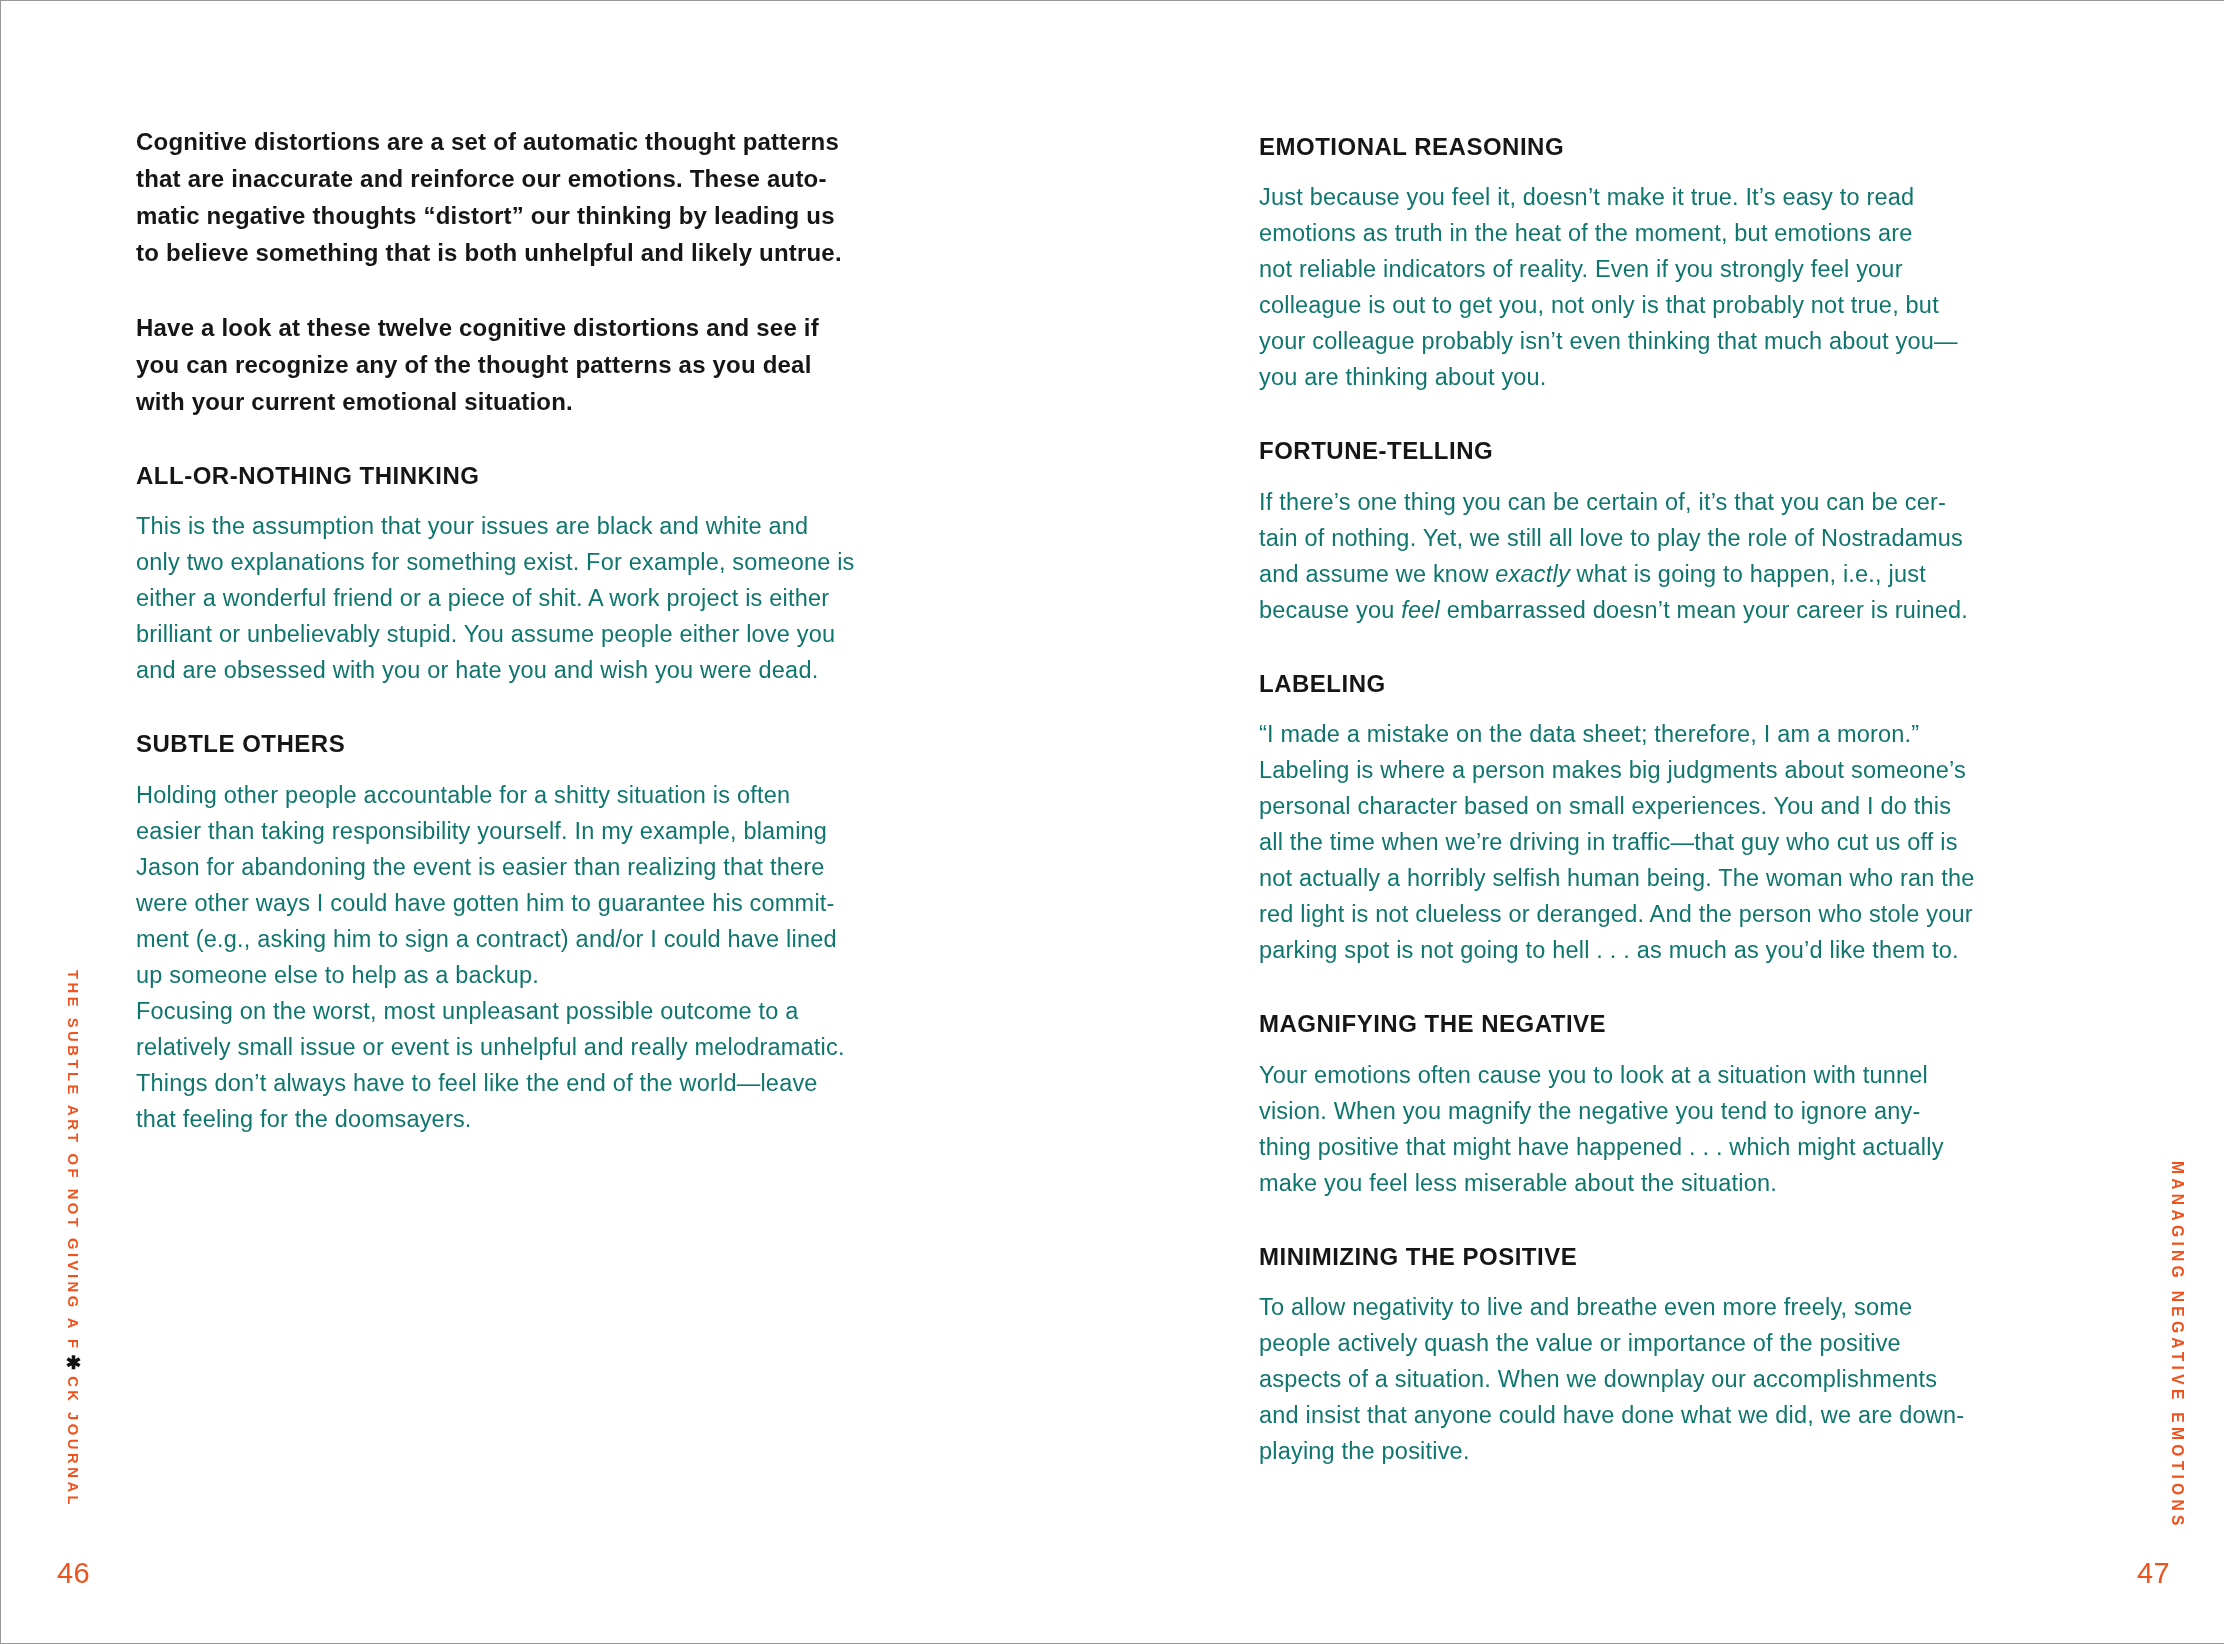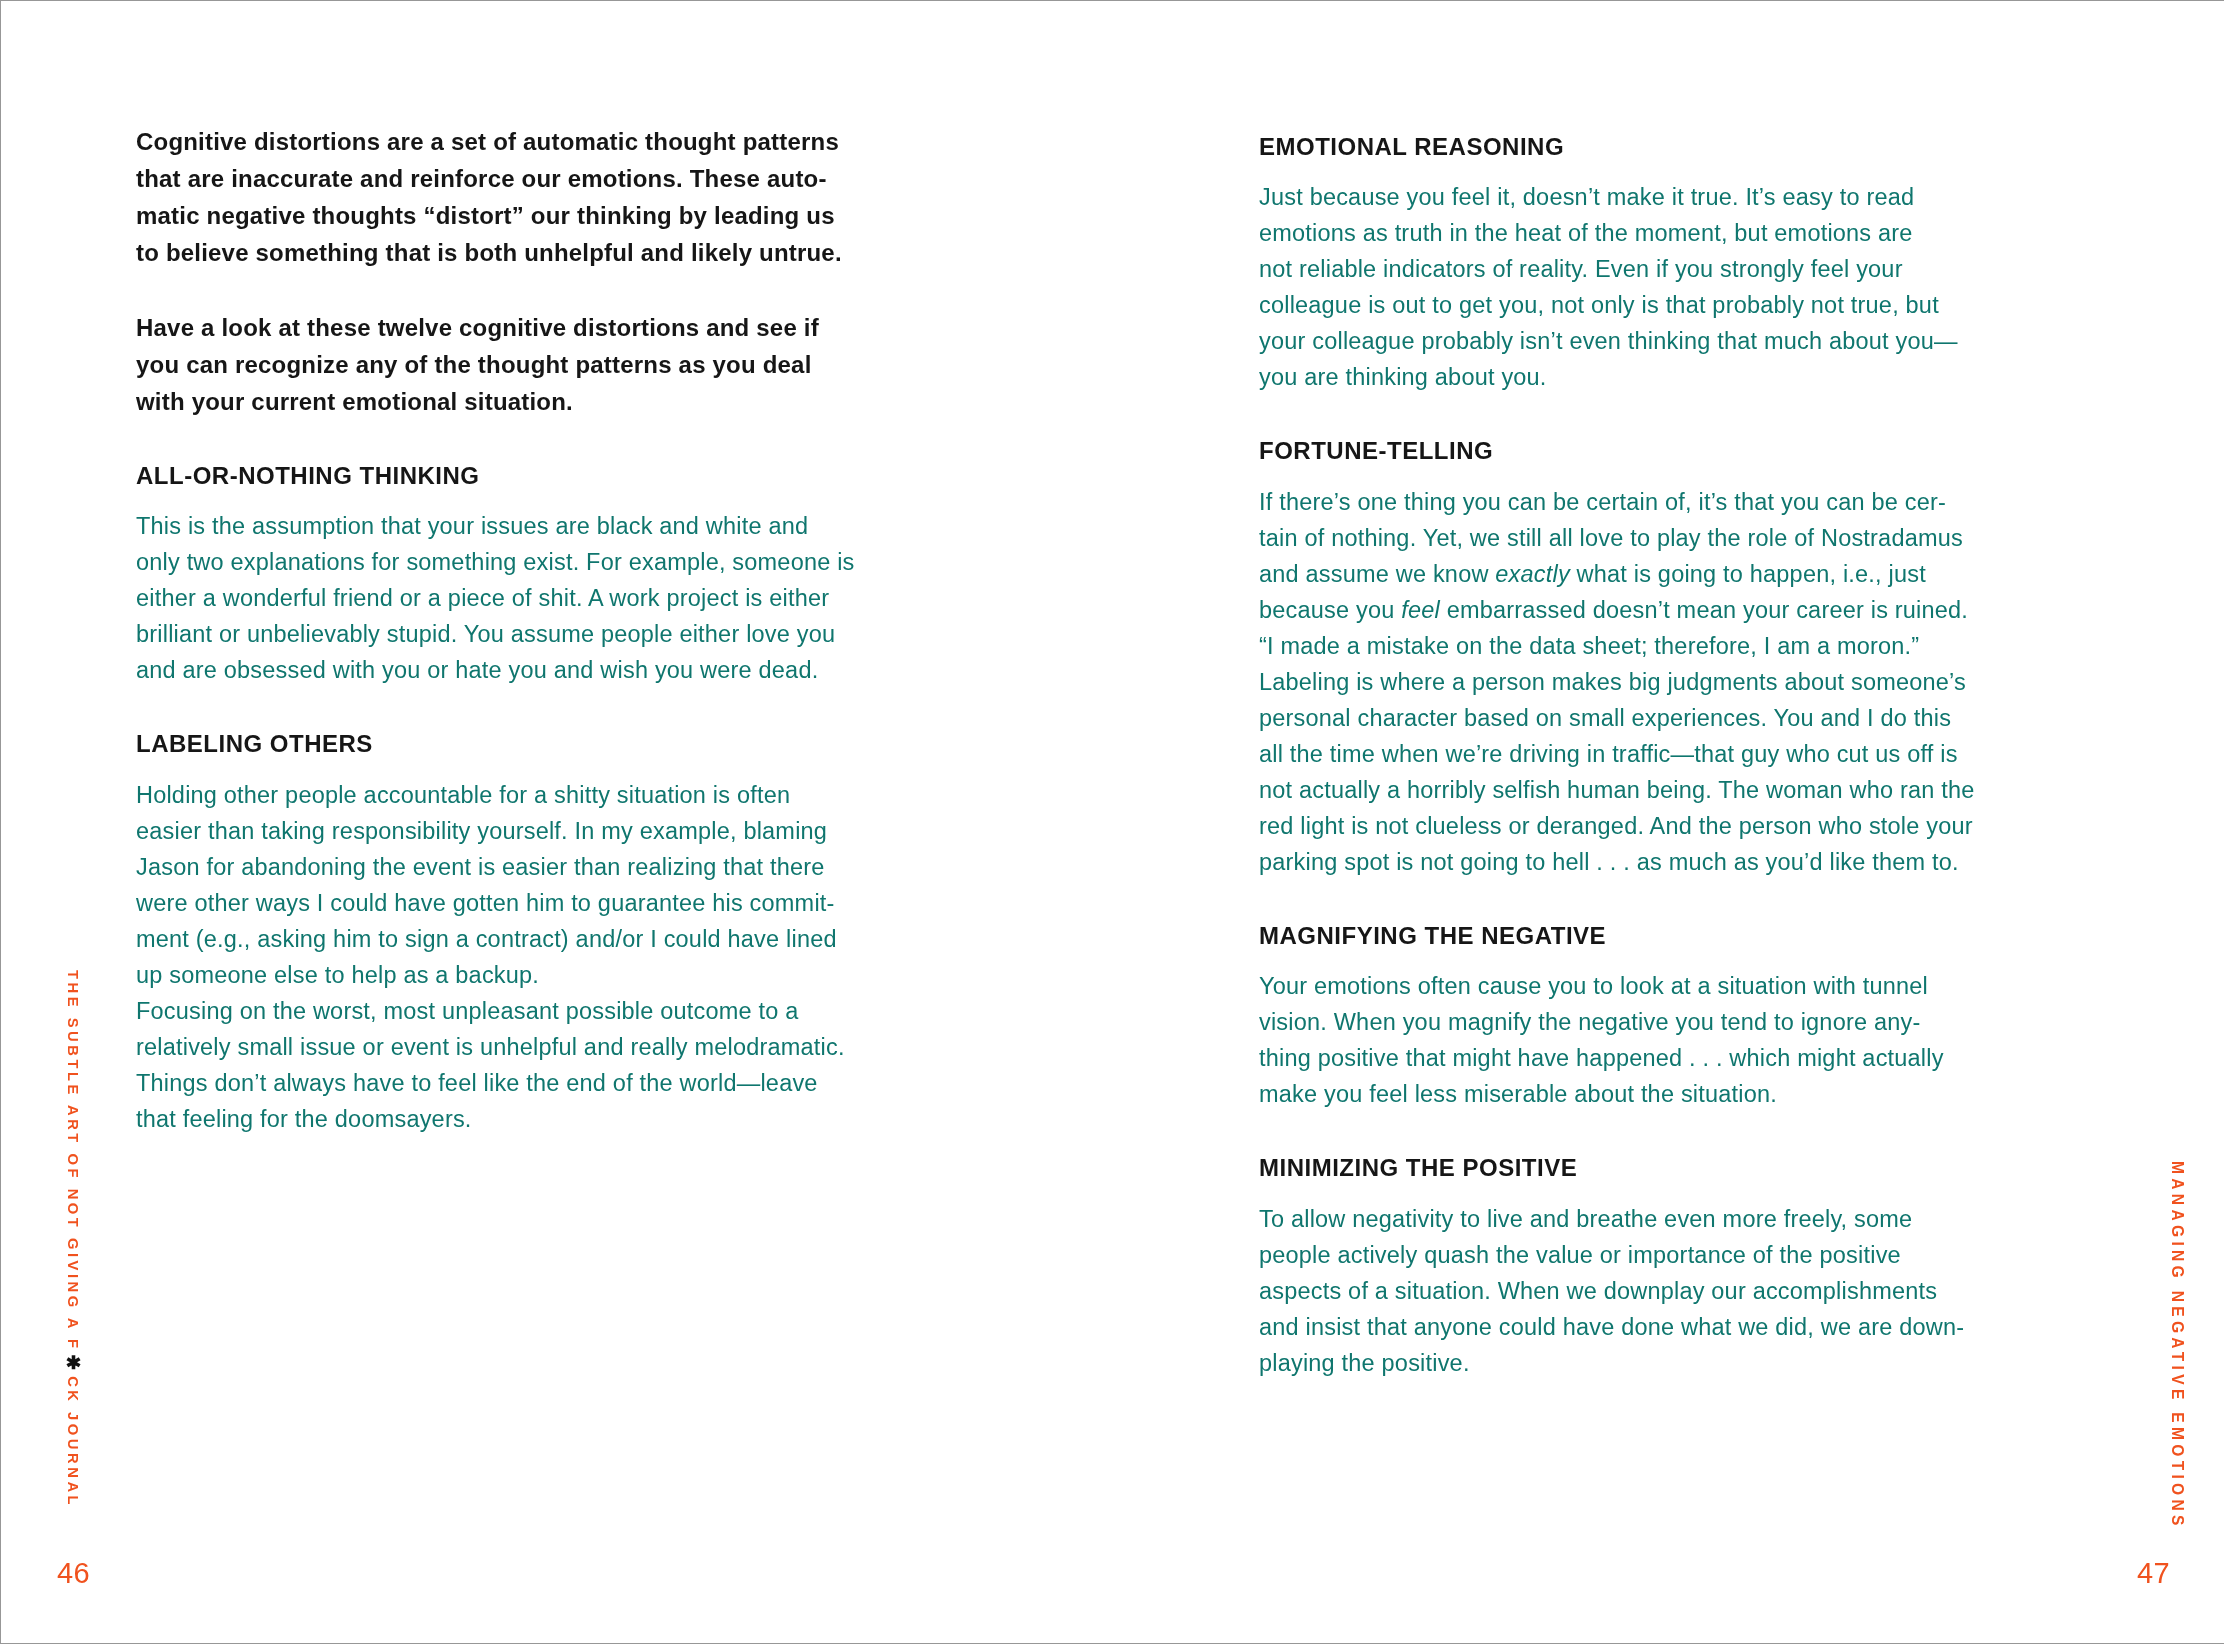--- a/index.html
+++ b/index.html
@@ -101,33 +101,34 @@
 <div class="spread">
 
   <div class="col col-left">
 
     <p class="intro-para">Cognitive distortions are a set of automatic thought patterns<br>that are inaccurate and reinforce our emotions. These auto-<br>matic negative thoughts “distort” our thinking by leading us<br>to believe something that is both unhelpful and likely untrue.</p>
     <p class="intro-para">Have a look at these twelve cognitive distortions and see if<br>you can recognize any of the thought patterns as you deal<br>with your current emotional situation.</p>
 
     <h2 class="section-heading">ALL-OR-NOTHING THINKING</h2>
     <p class="section-body">This is the assumption that your issues are black and white and<br>only two explanations for something exist. For example, someone is<br>either a wonderful friend or a piece of shit. A work project is either<br>brilliant or unbelievably stupid. You assume people either love you<br>and are obsessed with you or hate you and wish you were dead.</p>
 
-    <h2 class="section-heading">LABELING OTHERS</h2>
+    <h2 class="section-heading">SUBTLE OTHERS</h2>
     <p class="section-body">Holding other people accountable for a shitty situation is often<br>easier than taking responsibility yourself. In my example, blaming<br>Jason for abandoning the event is easier than realizing that there<br>were other ways I could have gotten him to guarantee his commit-<br>ment (e.g., asking him to sign a contract) and/or I could have lined<br>up someone else to help as a backup.</p>
 
     <p class="section-body">Focusing on the worst, most unpleasant possible outcome to a<br>relatively small issue or event is unhelpful and really melodramatic.<br>Things don’t always have to feel like the end of the world—leave<br>that feeling for the doomsayers.</p>
   </div>
 
   <div class="col col-right">
     <h2 class="section-heading">EMOTIONAL REASONING</h2>
     <p class="section-body">Just because you feel it, doesn’t make it true. It’s easy to read<br>emotions as truth in the heat of the moment, but emotions are<br>not reliable indicators of reality. Even if you strongly feel your<br>colleague is out to get you, not only is that probably not true, but<br>your colleague probably isn’t even thinking that much about you—<br>you are thinking about you.</p>
 
     <h2 class="section-heading">FORTUNE-TELLING</h2>
     <p class="section-body">If there’s one thing you can be certain of, it’s that you can be cer-<br>tain of nothing. Yet, we still all love to play the role of Nostradamus<br>and assume we know <em>exactly</em> what is going to happen, i.e., just<br>because you <em>feel</em> embarrassed doesn’t mean your career is ruined.</p>
 
+    <h2 class="section-heading">LABELING</h2>
     <p class="section-body">“I made a mistake on the data sheet; therefore, I am a moron.”<br>Labeling is where a person makes big judgments about someone’s<br>personal character based on small experiences. You and I do this<br>all the time when we’re driving in traffic—that guy who cut us off is<br>not actually a horribly selfish human being. The woman who ran the<br>red light is not clueless or deranged. And the person who stole your<br>parking spot is not going to hell . . . as much as you’d like them to.</p>
 
     <h2 class="section-heading">MAGNIFYING THE NEGATIVE</h2>
     <p class="section-body">Your emotions often cause you to look at a situation with tunnel<br>vision. When you magnify the negative you tend to ignore any-<br>thing positive that might have happened . . . which might actually<br>make you feel less miserable about the situation.</p>
 
     <h2 class="section-heading">MINIMIZING THE POSITIVE</h2>
     <p class="section-body">To allow negativity to live and breathe even more freely, some<br>people actively quash the value or importance of the positive<br>aspects of a situation. When we downplay our accomplishments<br>and insist that anyone could have done what we did, we are down-<br>playing the positive.</p>
   </div>
 
   <div class="sidebar sidebar-left"><span>THE SUBTLE ART OF NOT GIVING A F</span><span class="splat">✱</span><span>CK JOURNAL</span></div>

